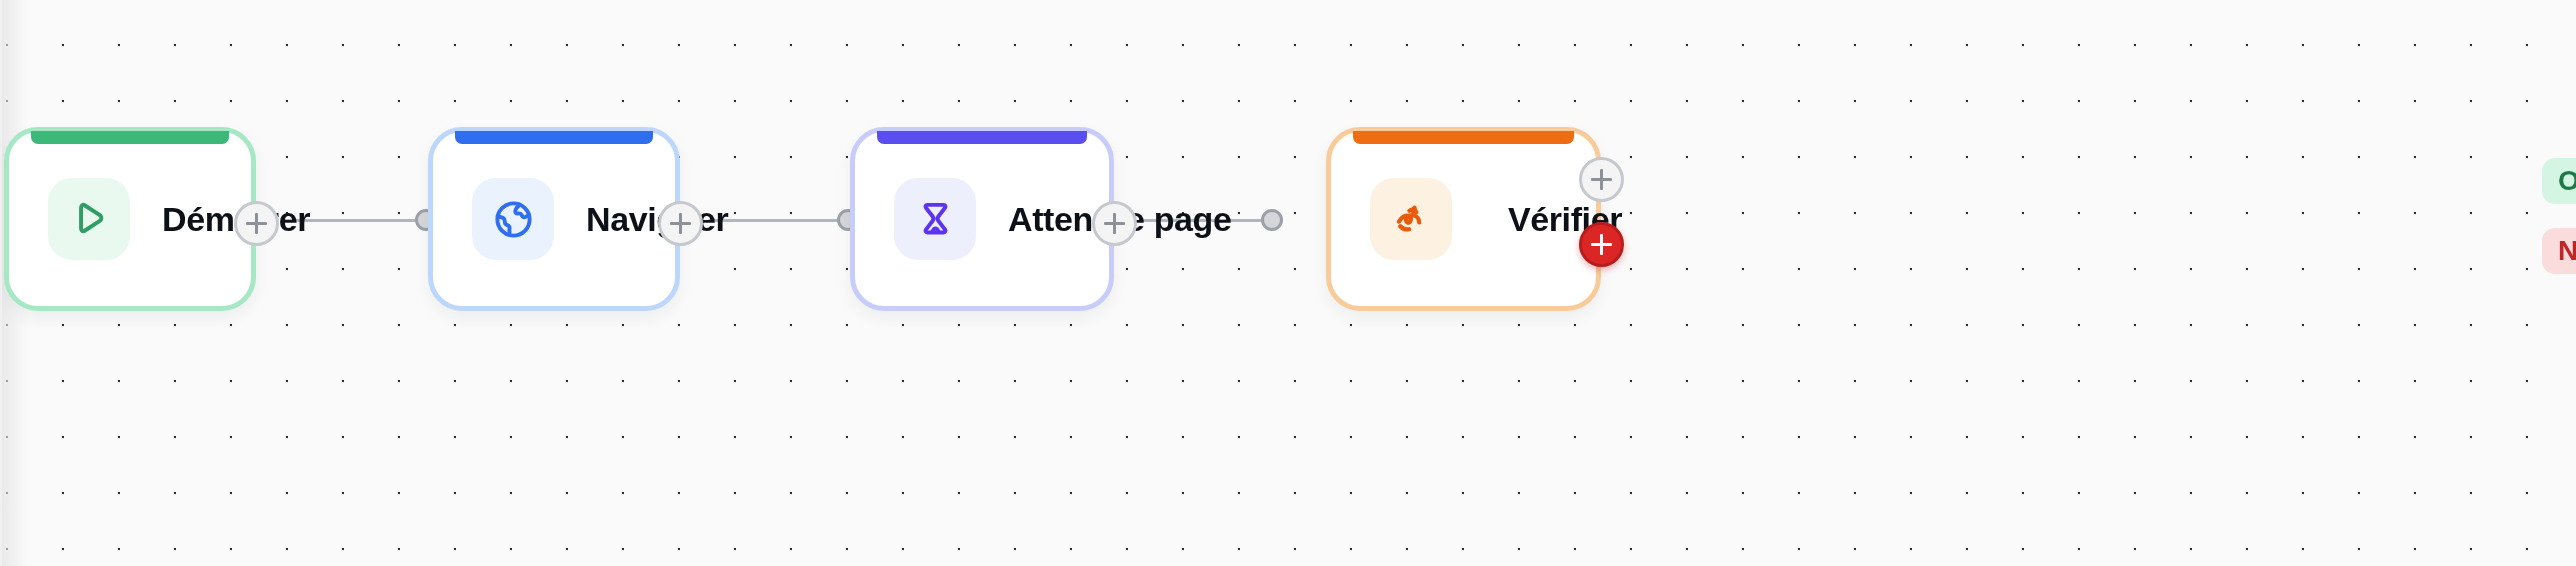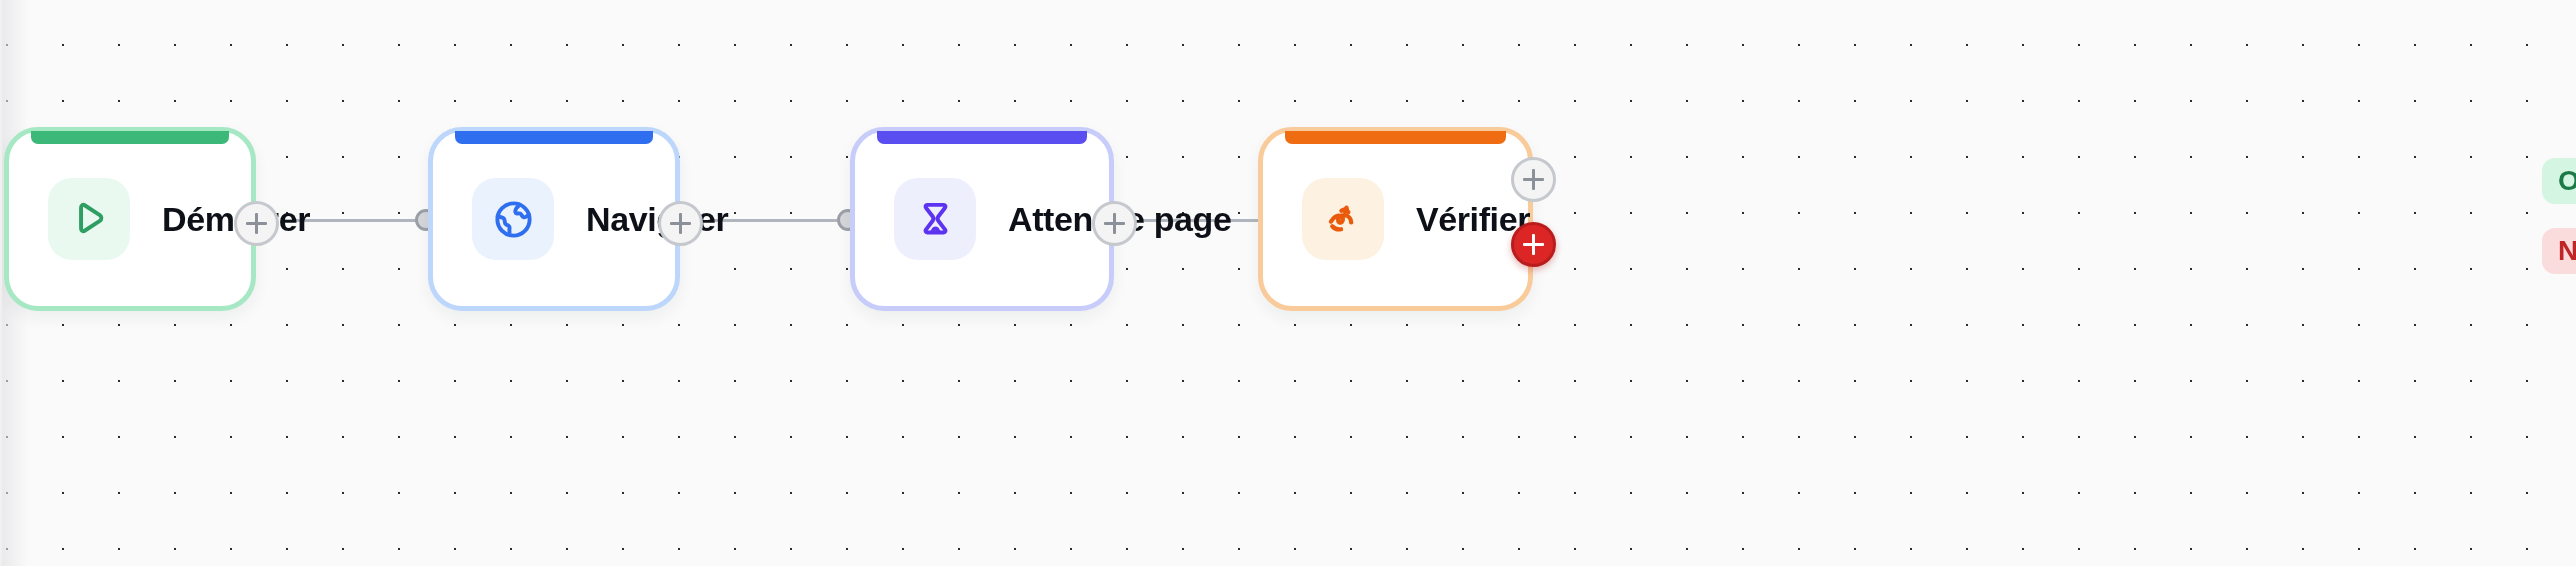--- a/index.html
+++ b/index.html
@@ -205,21 +205,21 @@
         <path d="M10.4 18.4c.4-1 1-1.6 1.6-1.6s1.2 .6 1.6 1.6"></path>
       </svg>
     </div>
     <div class="node-label">Attendre page</div>
     <div class="add-handle handle-right-center">
       <span class="plus-h"></span>
       <span class="plus-v"></span>
     </div>
   </div>
 
-  <div class="node theme-orange" style="left:1256px; width:275px;">
+  <div class="node theme-orange" style="left:1324px; width:275px;gap:24px;">
     <div class="node-accent"></div>
     <div class="node-icon-tile">
       <svg viewBox="0 0 24 24" fill="none" stroke="#ea5a0b" stroke-width="2.3" stroke-linecap="round" stroke-linejoin="round">
         <path d="M5.3 13.1c1.4-2.2 3.4-3.6 5.2-3 1.4 .5 1.5 2.3 .6 3.2-.8 .8-2 .2-2-1 0-1.6 1.9-2.8 3.6-2.6 2 .2 3.3 2 3.4 3.8"></path>
         <path d="M10.9 7.3c.9-.6 2-.8 3-.5"></path>
         <path d="M13.6 5.7l-1 1.8 2 .5"></path>
         <path d="M6 15.6c1.2 1.3 3 1.9 4.7 1.6"></path>
       </svg>
     </div>
     <div class="node-label">Vérifier</div>

